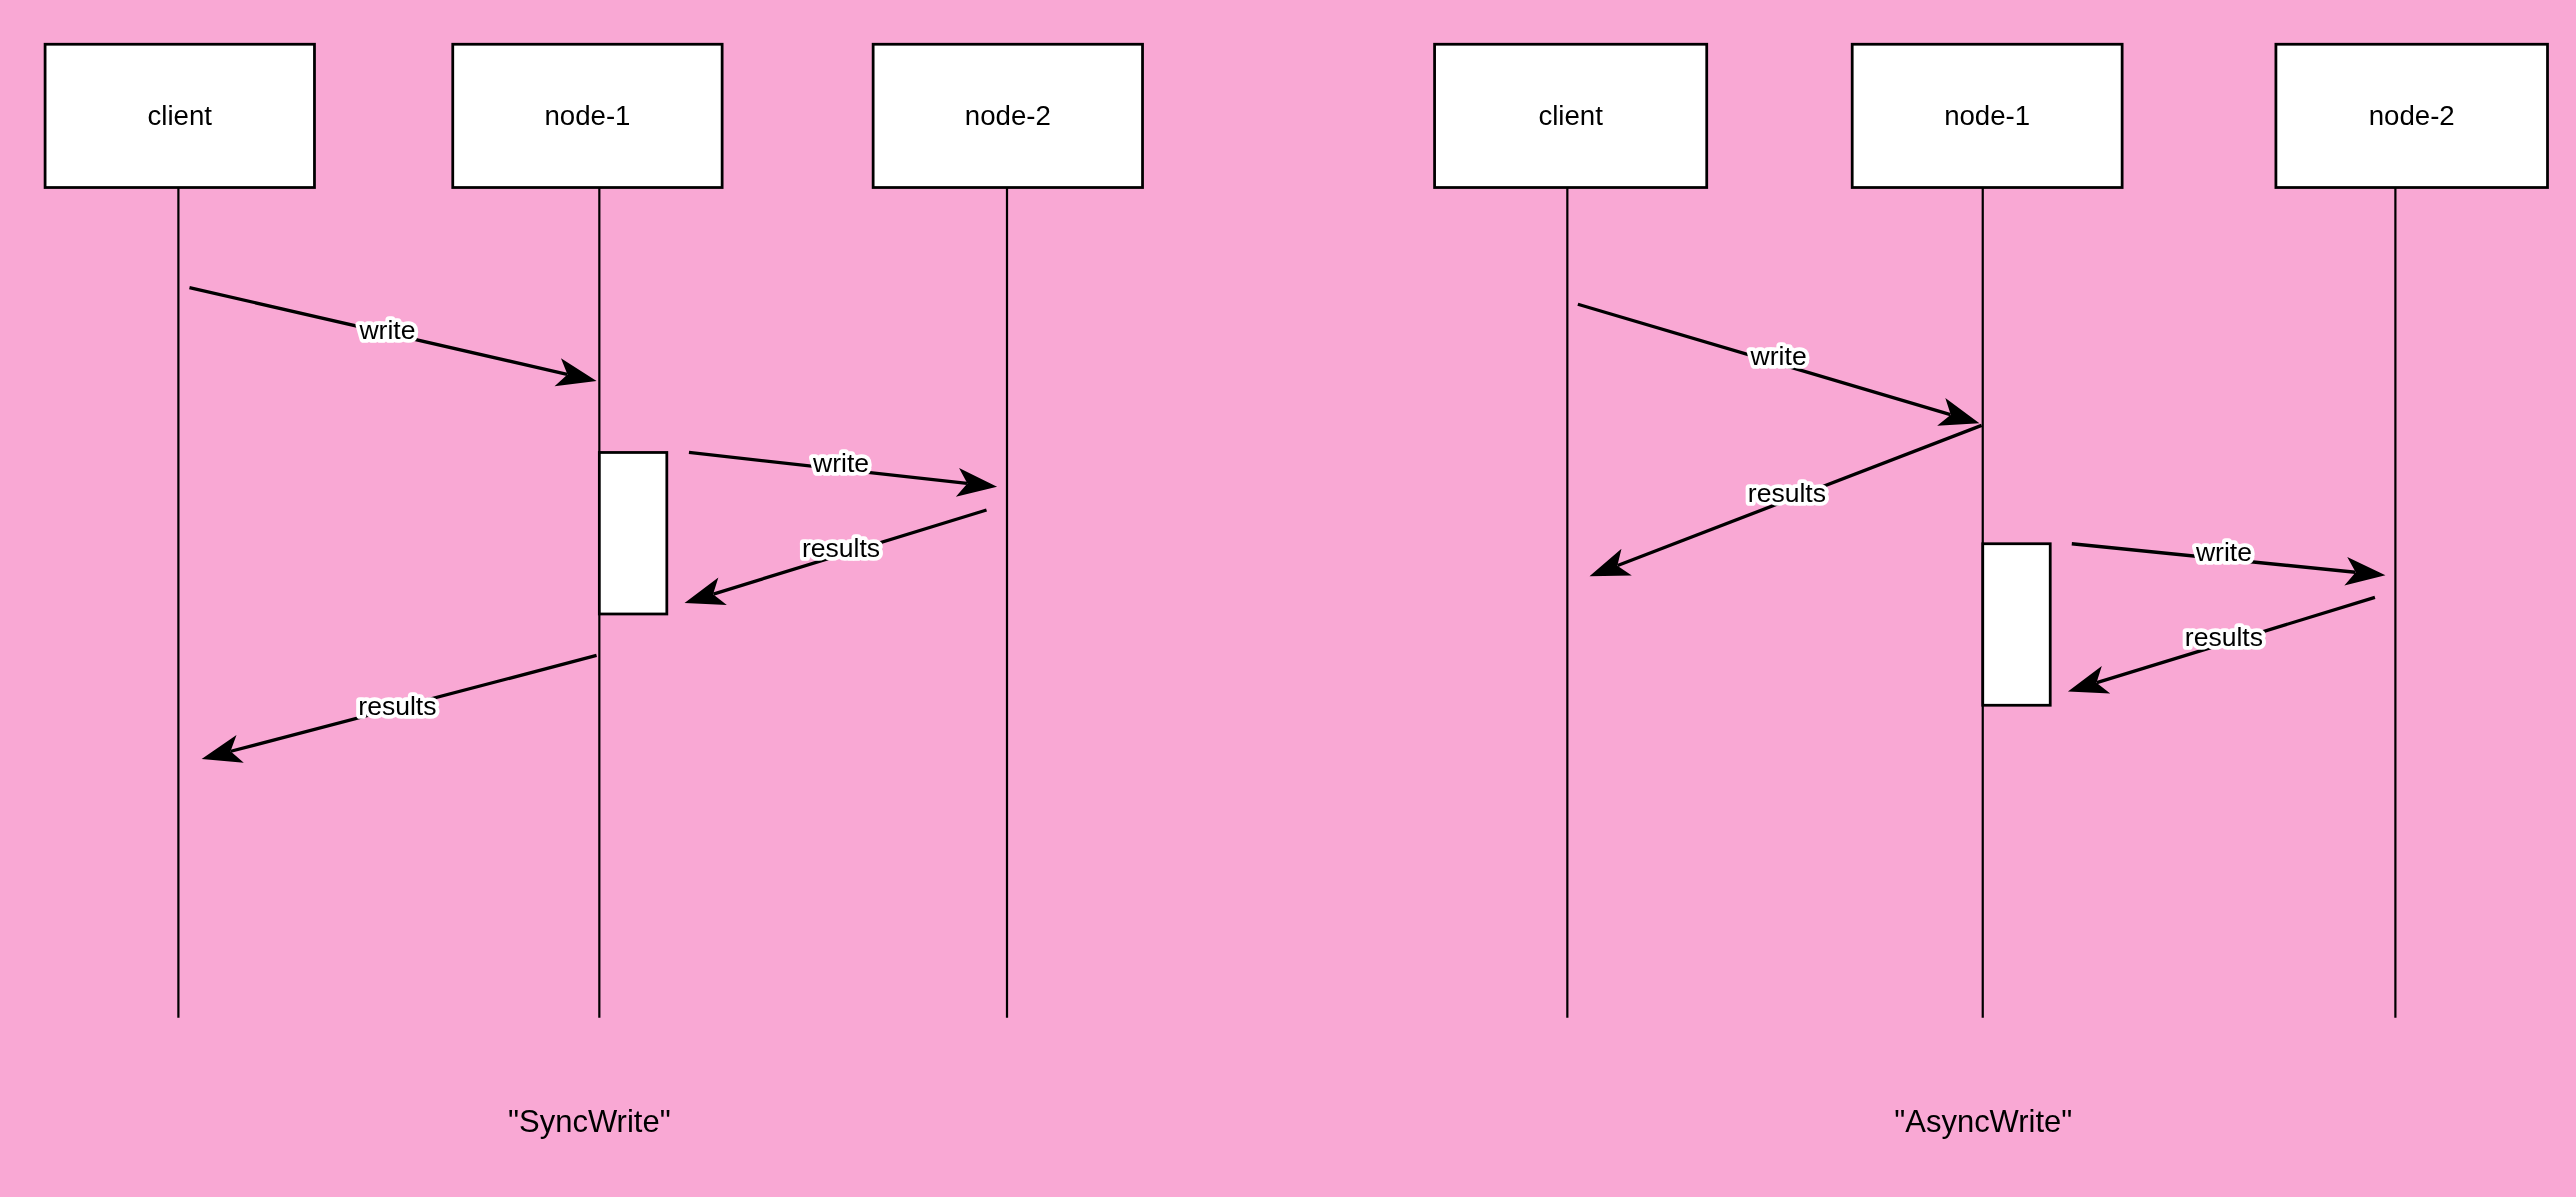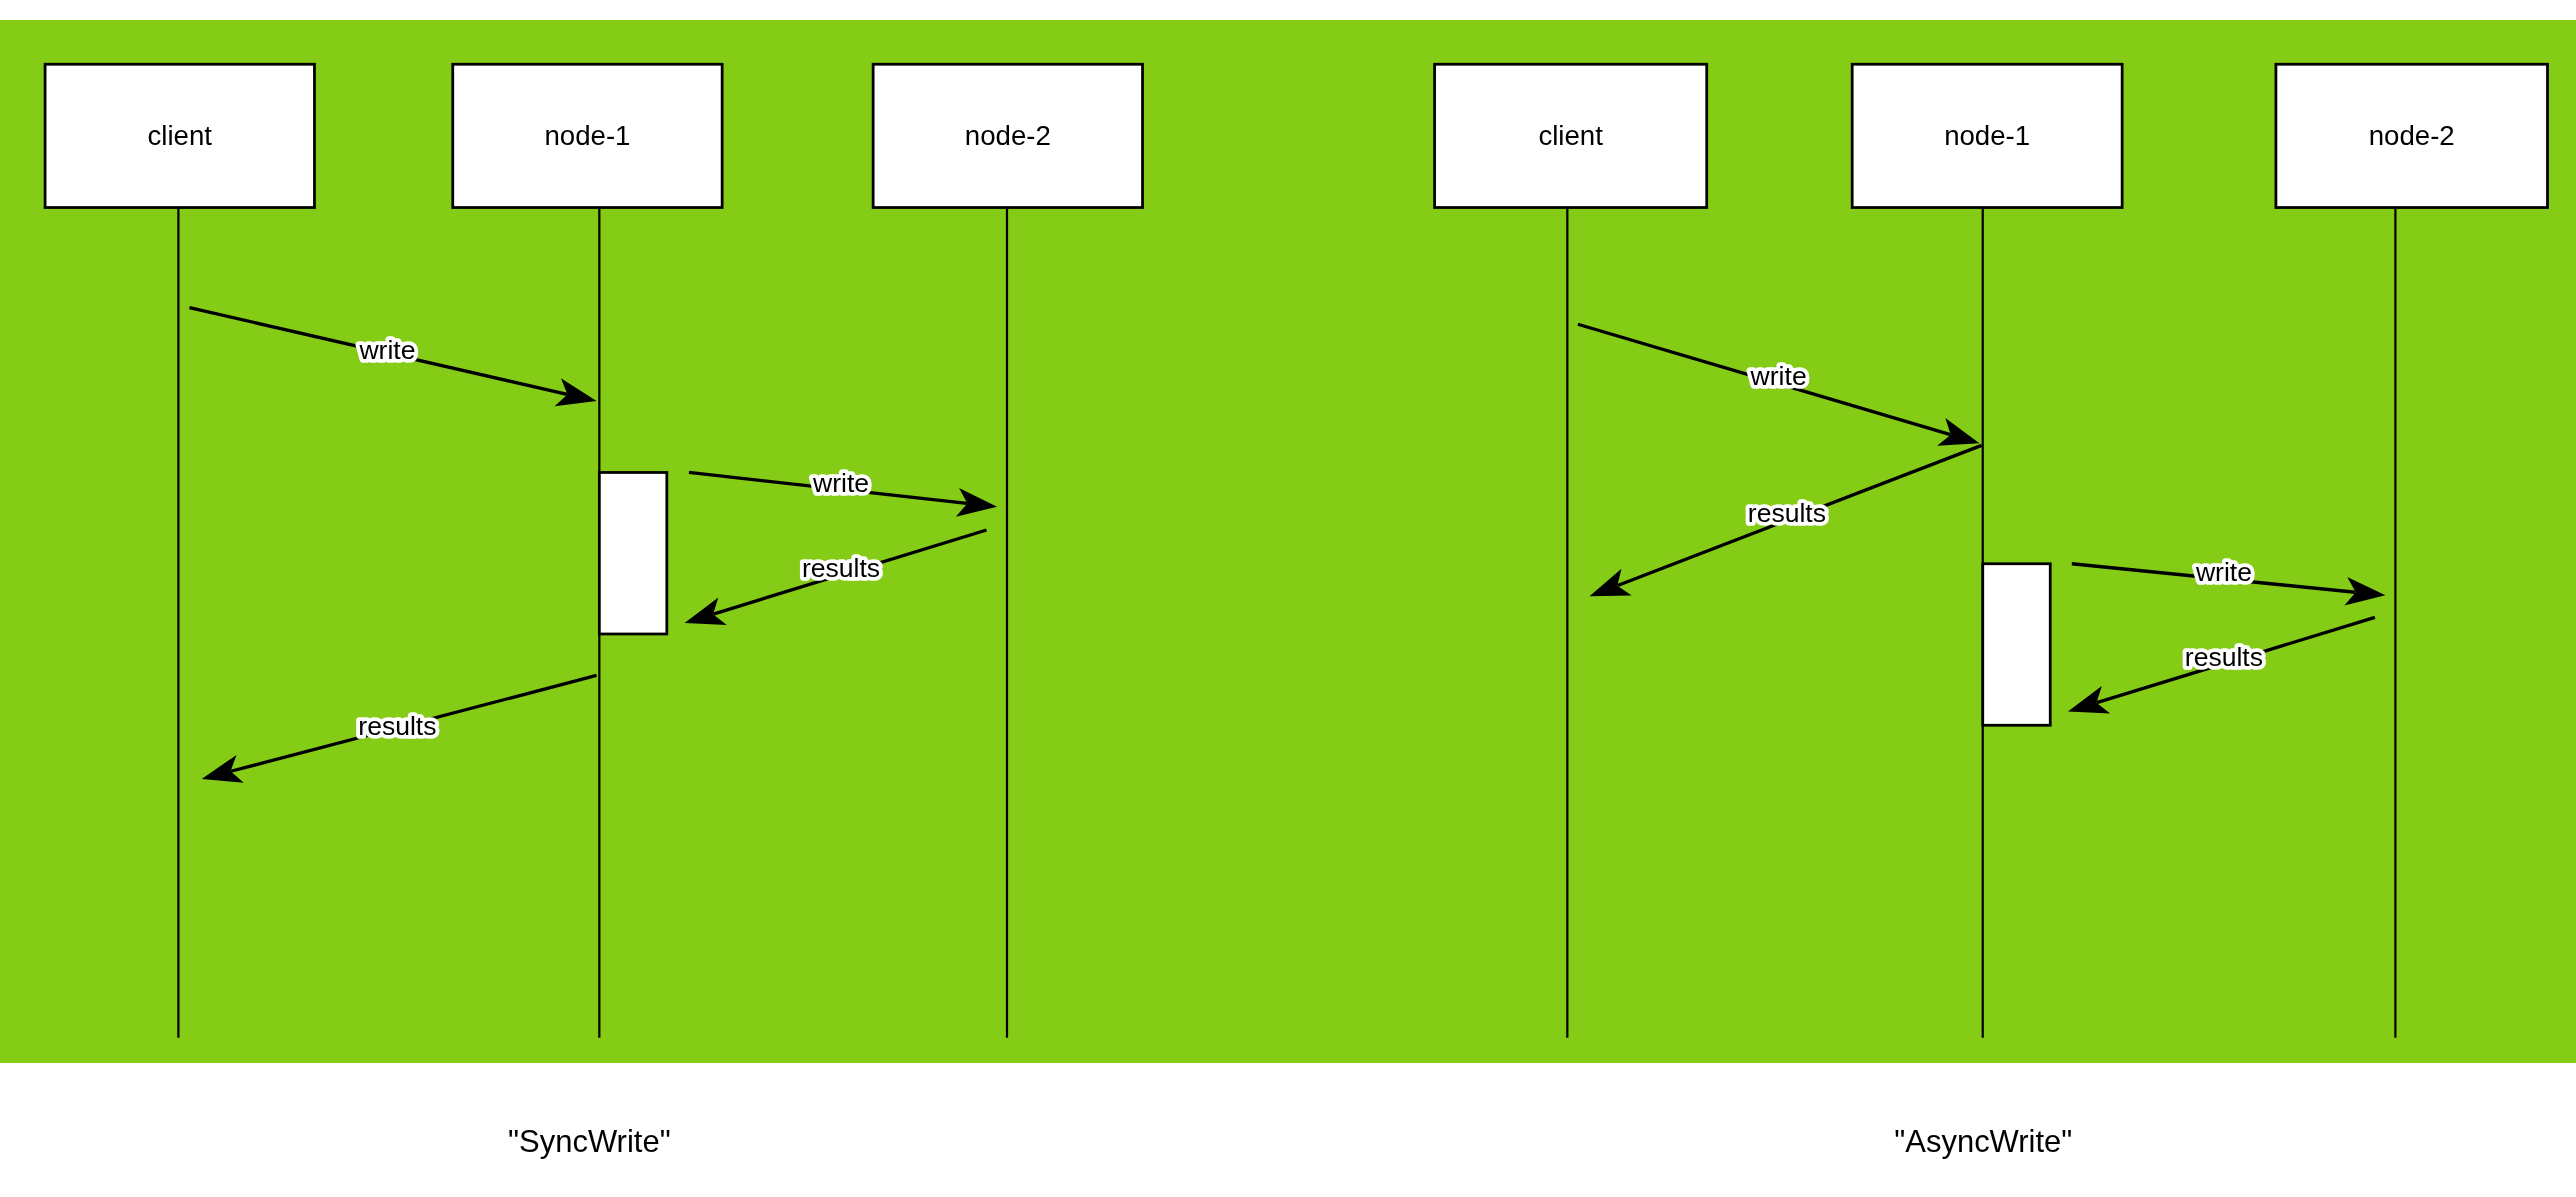--- a/index.html
+++ b/index.html
@@ -9,23 +9,22 @@
   }
   body {
     width: 2576px;
     height: 1197px;
     overflow: hidden;
     font-family: "Liberation Sans", sans-serif;
   }
   #canvas {
     position: relative;
     width: 2576px;
-    height: 1043px;
-    background: #84cc16;
-    margin-top: 20px;
+    height: 1197px;
+    background: #f9a8d4;
   }
   svg.diagram-layer {
     position: absolute;
     top: 0;
     left: 0;
     width: 2576px;
     height: 1197px;
     display: block;
   }
   .lifeline-box {

